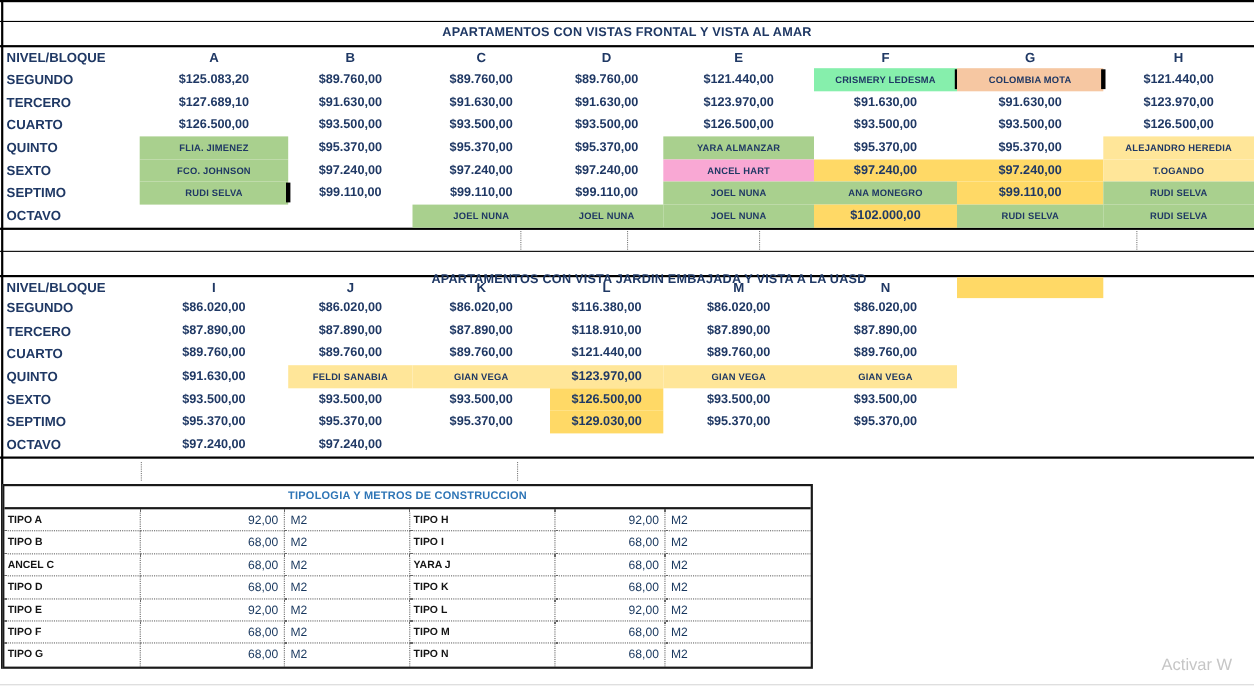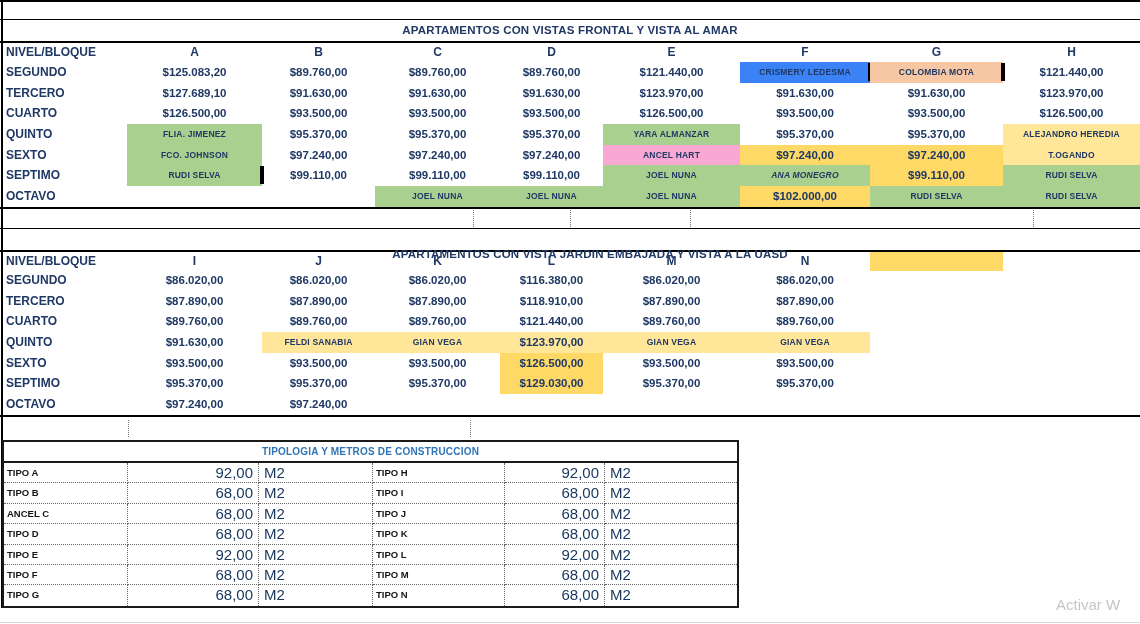--- a/index.html
+++ b/index.html
@@ -35,21 +35,21 @@
   #typology {
     position:absolute; left:2px; top:440px; width:733px; height:164px;
     border:2px solid #1a1a1a; background:#fff;
   }
   #typ-title {
     height:19px; line-height:19px; border-bottom:2px solid #1a1a1a;
     text-align:center; font-weight:bold; font-size:10px; color:#2E75B6; letter-spacing:0.2px;
   }
   #typ-grid { display:grid; grid-template-columns:124px 131px 114px 132px 100px 132px; grid-auto-rows:20.4px; }
   .typ-cell { border-right:1px dotted #666; border-bottom:1px dotted #666;
-    font-size:15px; line-height:20.4px; white-space:nowrap; overflow:hidden; }
+    font-size:11px; line-height:20.4px; white-space:nowrap; overflow:hidden; }
   .typ-cell.c5 { border-right:none; }
   .typ-cell.lastrow { border-bottom:none; }
   .typ-label { font-weight:bold; color:#141414; padding-left:3px; font-size:9.5px; }
   .typ-value { text-align:right; padding-right:5px; color:#17365D; }
   .typ-unit  { padding-left:5px; color:#17365D; }
 
   #watermark {
     position:absolute; left:1056px; top:596px; font-size:15px; color:#c6c6c6;
     white-space:nowrap;
   }
@@ -81,21 +81,21 @@
       <div class="cell">G</div>
       <div class="cell">H</div>
     </div>
   <div class="grid body-grid" id="t1-body" style="top:62px;">
       <div class="cell lbl">SEGUNDO</div>
       <div class="cell">$125.083,20</div>
       <div class="cell">$89.760,00</div>
       <div class="cell">$89.760,00</div>
       <div class="cell">$89.760,00</div>
       <div class="cell">$121.440,00</div>
-      <div class="cell small" style="background: #3b82f6;">CRISMERY LEDESMA<span class="cursor-bar"></span></div>
+      <div class="cell small" style="background: #86efac;">CRISMERY LEDESMA<span class="cursor-bar"></span></div>
       <div class="cell small" style="background: rgb(246, 199, 162);">COLOMBIA MOTA<span class="cursor-bar"></span></div>
       <div class="cell">$121.440,00</div>
       <div class="cell lbl">TERCERO</div>
       <div class="cell">$127.689,10</div>
       <div class="cell">$91.630,00</div>
       <div class="cell">$91.630,00</div>
       <div class="cell">$91.630,00</div>
       <div class="cell">$123.970,00</div>
       <div class="cell">$91.630,00</div>
       <div class="cell">$91.630,00</div>
@@ -126,21 +126,21 @@
       <div class="cell small" style="background: #f9a8d4;">ANCEL HART</div>
       <div class="cell" style="background: rgb(255, 217, 102);">$97.240,00</div>
       <div class="cell" style="background: rgb(255, 217, 102);">$97.240,00</div>
       <div class="cell small" style="background: rgb(255, 230, 153);">T.OGANDO</div>
       <div class="cell lbl">SEPTIMO</div>
       <div class="cell small" style="background: rgb(169, 208, 142);">RUDI SELVA<span class="cursor-bar"></span></div>
       <div class="cell">$99.110,00</div>
       <div class="cell">$99.110,00</div>
       <div class="cell">$99.110,00</div>
       <div class="cell small" style="background: rgb(169, 208, 142);">JOEL NUNA</div>
-      <div class="cell small" style="background: rgb(169, 208, 142); font-style: italic;">ANA MONEGRO</div>
+      <div class="cell small" style="background: rgb(169, 208, 142);">ANA MONEGRO</div>
       <div class="cell" style="background: rgb(255, 217, 102);">$99.110,00</div>
       <div class="cell small" style="background: rgb(169, 208, 142);">RUDI SELVA</div>
       <div class="cell lbl">OCTAVO</div>
       <div class="cell"></div>
       <div class="cell"></div>
       <div class="cell small" style="background: rgb(169, 208, 142);">JOEL NUNA</div>
       <div class="cell small" style="background: rgb(169, 208, 142);">JOEL NUNA</div>
       <div class="cell small" style="background: rgb(169, 208, 142);">JOEL NUNA</div>
       <div class="cell" style="background: rgb(255, 217, 102);">$102.000,00</div>
       <div class="cell small" style="background: rgb(169, 208, 142);">RUDI SELVA</div>
@@ -244,21 +244,21 @@
         <div class="typ-cell typ-unit c5">M2</div>
         <div class="typ-cell typ-label">TIPO B</div>
         <div class="typ-cell typ-value">68,00</div>
         <div class="typ-cell typ-unit">M2</div>
         <div class="typ-cell typ-label">TIPO I</div>
         <div class="typ-cell typ-value">68,00</div>
         <div class="typ-cell typ-unit c5">M2</div>
         <div class="typ-cell typ-label">ANCEL C</div>
         <div class="typ-cell typ-value">68,00</div>
         <div class="typ-cell typ-unit">M2</div>
-        <div class="typ-cell typ-label">TIPO J</div>
+        <div class="typ-cell typ-label">YARA J</div>
         <div class="typ-cell typ-value">68,00</div>
         <div class="typ-cell typ-unit c5">M2</div>
         <div class="typ-cell typ-label">TIPO D</div>
         <div class="typ-cell typ-value">68,00</div>
         <div class="typ-cell typ-unit">M2</div>
         <div class="typ-cell typ-label">TIPO K</div>
         <div class="typ-cell typ-value">68,00</div>
         <div class="typ-cell typ-unit c5">M2</div>
         <div class="typ-cell typ-label">TIPO E</div>
         <div class="typ-cell typ-value">92,00</div>

